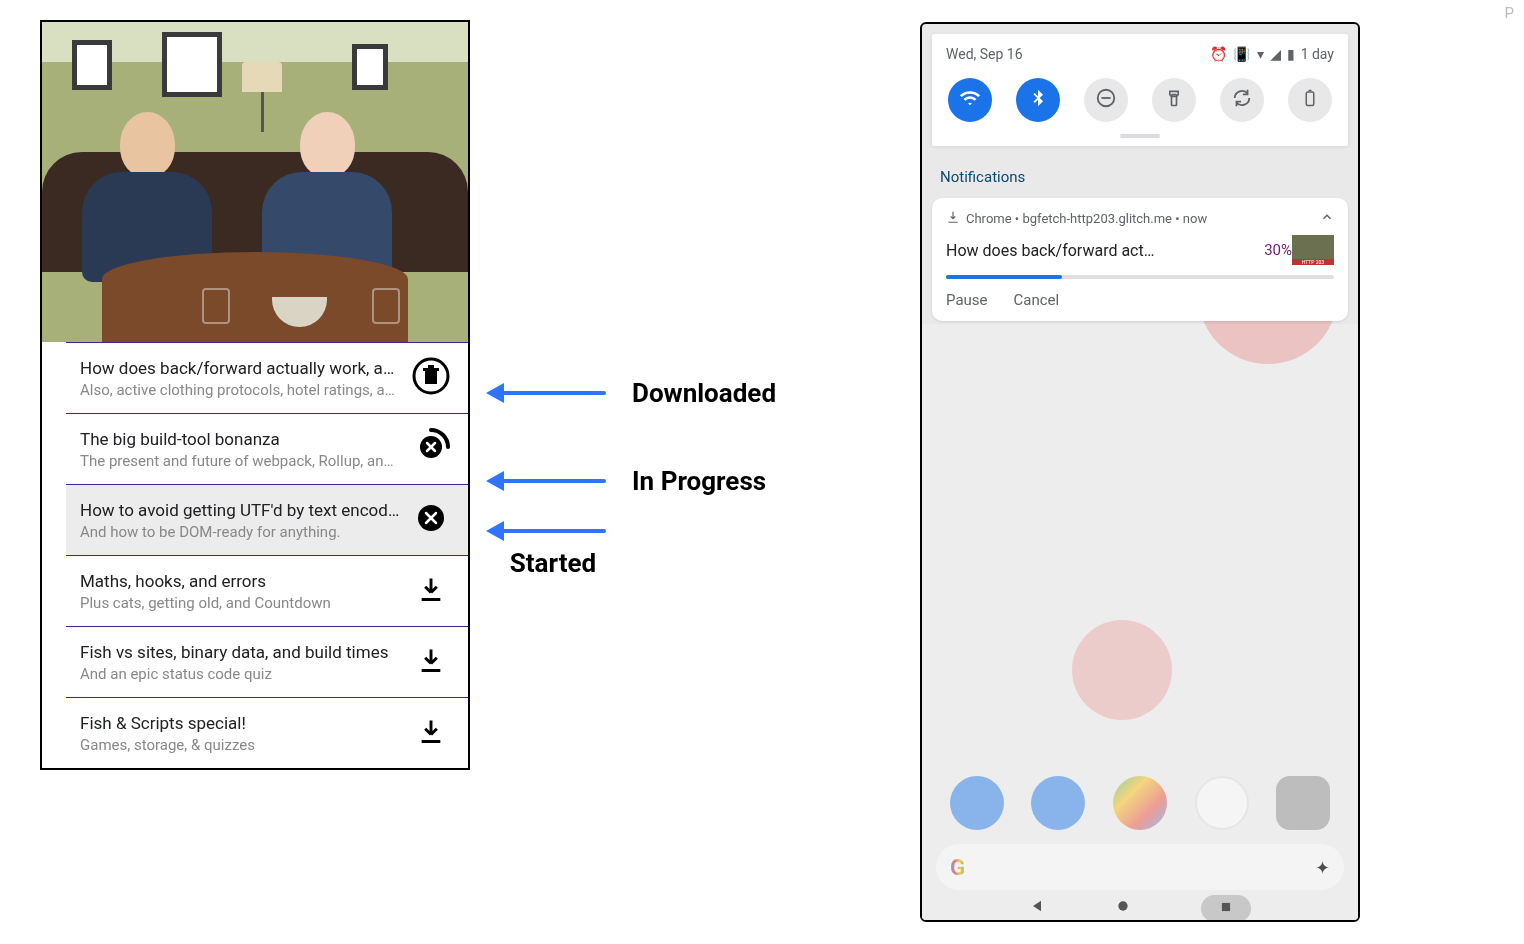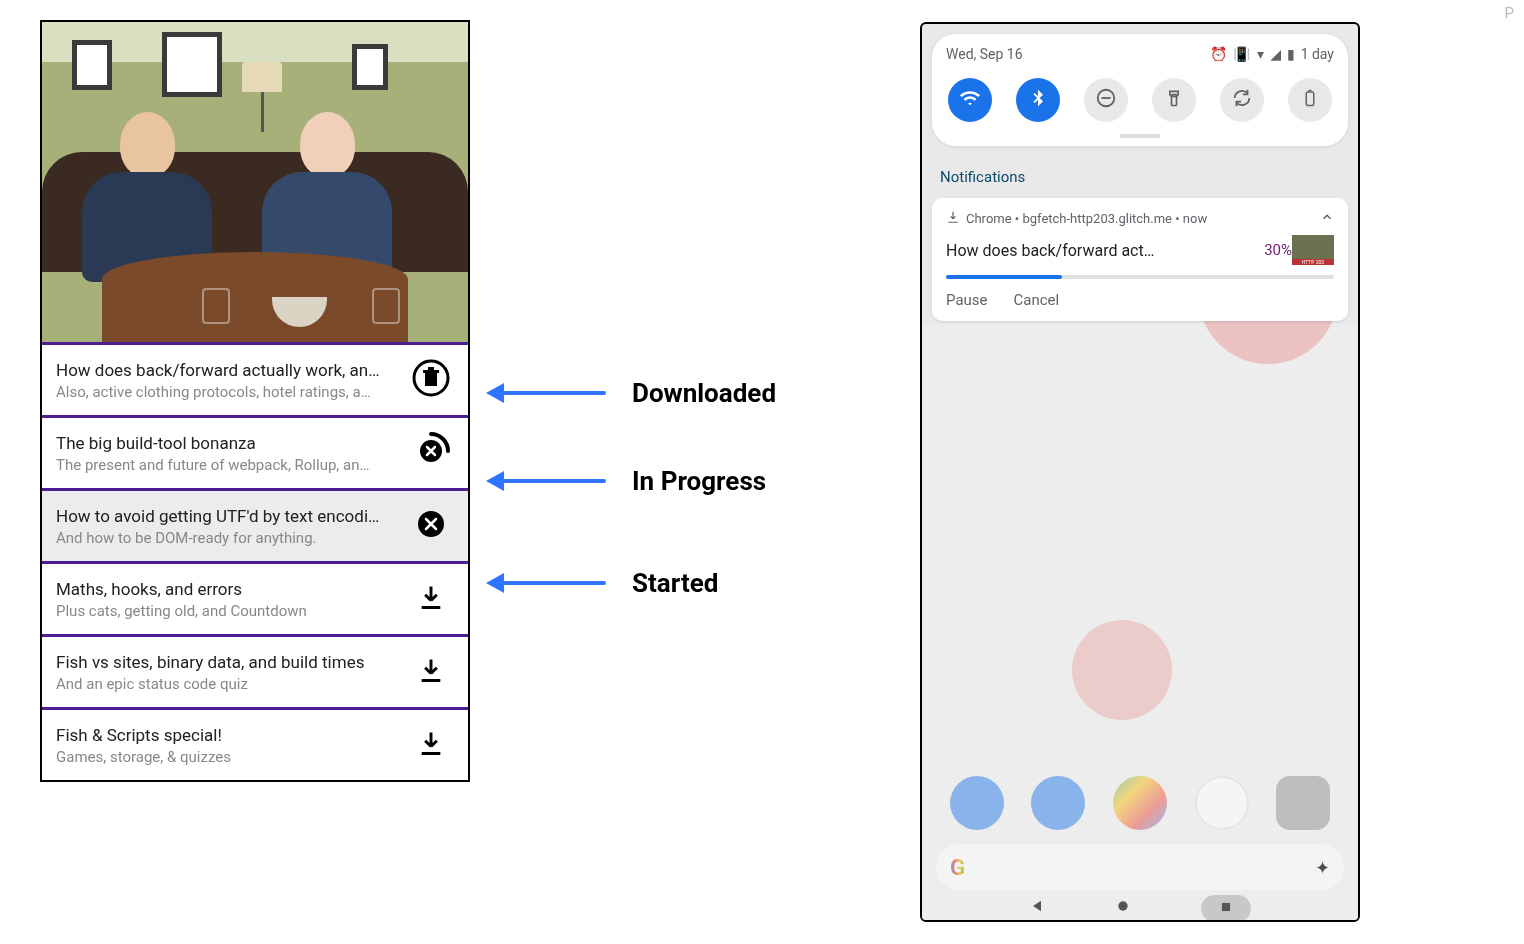--- a/index.html
+++ b/index.html
@@ -45,22 +45,23 @@
   .hero .p2 { left:220px;}
   .hero .p2 .head { background:#f0d0b8;}
   .hero .p2 .body { background:#354a6a;}
   .hero .glass { position:absolute; width:28px; height:36px; border:2px solid rgba(255,255,255,.4); border-radius:4px; bottom:18px;}
   .hero .bowl { position:absolute; width:55px; height:30px; background:#d9d4c4; border-radius:0 0 28px 28px; bottom:15px; left:230px;}
 
   .list-item {
     display: flex;
     align-items: center;
     padding: 14px 16px 14px 14px;
-    border-top: 3px solid #4c1d95;
+    border-top: 1px solid #4c1d95;
     background: #fff;
+    margin-left: 24px;
   }
   .list-item.highlight { background: #ececec; }
   .list-item .texts { flex: 1; min-width: 0; padding-right:8px;}
   .list-item .title {
     font-size: 17px;
     color: #202124;
     white-space: nowrap;
     overflow: hidden;
     text-overflow: ellipsis;
     margin-bottom: 3px;
@@ -106,21 +107,21 @@
     width: 440px;
     height: 900px;
     border: 2px solid #000;
     border-radius: 6px;
     background: #e9e9e9;
     overflow: hidden;
   }
   .qs-panel {
     margin: 10px;
     background: #fff;
-    border-radius: 24px;
+    border-radius: 2px;
     padding: 12px 14px 8px 14px;
     box-shadow: 0 1px 4px rgba(0,0,0,.08);
   }
   .qs-top { display:flex; justify-content:space-between; align-items:center; font-size:14px; color:#5f6368; margin-bottom:12px;}
   .qs-icons-right { display:flex; gap:6px; align-items:center;}
   .qs-row { display:flex; justify-content:space-between; padding:4px 2px 6px 2px; }
   .qs-tile {
     width:44px; height:44px; border-radius:50%; display:flex; align-items:center; justify-content:center;
     background:#e8e8e8; color:#5f6368;
   }
@@ -278,21 +279,21 @@
       </div>
     <span>Downloaded</span>
   </div>
   <div class="annotation" style="left:486px; top:466px;">
     <div class="arrow">
         <div class="head"></div>
         <div class="shaft"></div>
       </div>
     <span>In Progress</span>
   </div>
-  <div class="annotation" style="left:486px; top:568px;">
+  <div class="annotation" style="left:486px; top:526px;flex-direction:column;">
     <div class="arrow">
         <div class="head"></div>
         <div class="shaft"></div>
       </div>
     <span>Started</span>
   </div>
 
   <div class="phone-right">
 
     <div class="home-bg">

